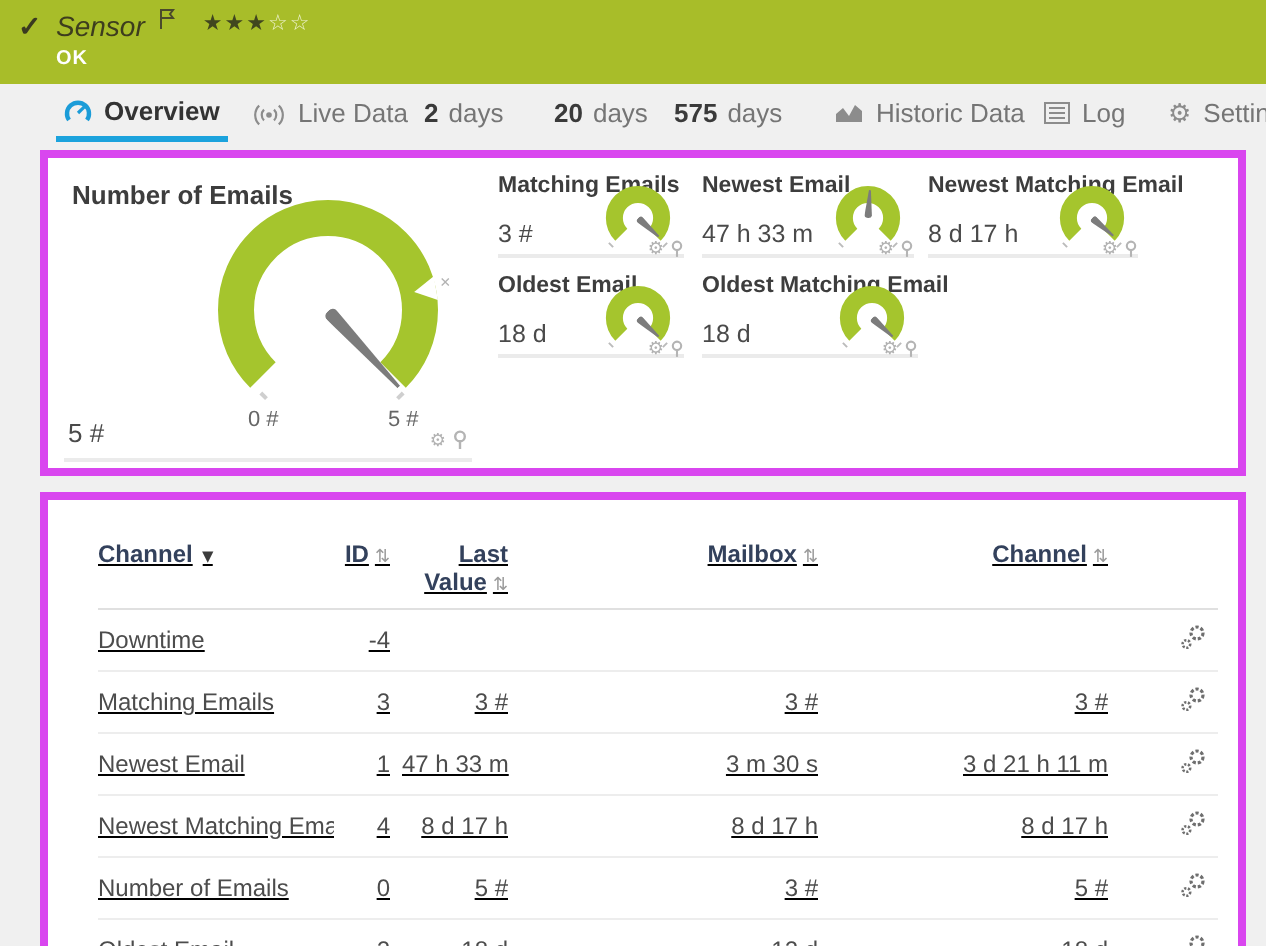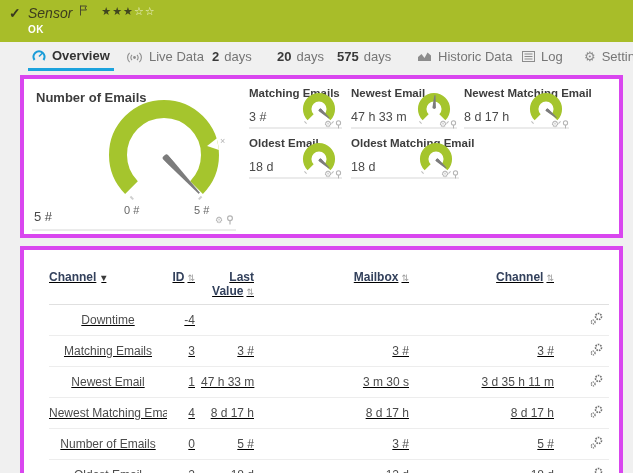--- a/index.html
+++ b/index.html
@@ -84,21 +84,21 @@
   .sg-tick.r { right:2px; transform:rotate(-45deg); }
 
   
   .channels-table { margin:16px 0 0 25px; border-collapse:collapse; table-layout:fixed;
                     width:560px; font-size:12px; }
   .channels-table th { color:#33415c; font-weight:bold; text-align:right; vertical-align:top;
                        padding:4px 6px 6px 0; border-bottom:1px solid #e0e0e0; }
   .channels-table th.ch { text-align:left; padding-right:0; }
   .channels-table td { color:#4c4c4c; text-align:right; padding:7px 6px 7px 0;
                        border-bottom:1px solid #ededed; white-space:nowrap; overflow:hidden; }
-  .channels-table td.ch { text-align:center; padding-right:0; }
+  .channels-table td.ch { text-align:left; padding-right:0; }
   .sort { font-size:9px; color:#9b9b9b; margin-left:3px; font-weight:normal; }
   .drop { font-size:10px; color:#3c3c3c; margin-left:5px; }
   td.gearcell { padding-right:6px; }
 </style>
 </head>
 <body>
 
 <header class="topbar">
   <span class="check-icon">✓</span>
   <div class="title-row">
@@ -327,21 +327,21 @@
         <td class="gearcell"><svg width="13" height="13" viewBox="0 0 13 13">
               <circle cx="8.5" cy="4.5" r="3" fill="none" stroke="#6f6f6f" stroke-width="1.6" stroke-dasharray="1.6 1"></circle>
               <circle cx="3.2" cy="10" r="1.9" fill="none" stroke="#6f6f6f" stroke-width="1.3" stroke-dasharray="1.1 0.8"></circle>
             </svg></td>
       </tr>
       <tr>
         <td class="ch">Newest Email</td>
         <td>1</td>
         <td>47 h 33 m</td>
         <td>3 m 30 s</td>
-        <td>3 d 35 h 11 m</td>
+        <td>3 d 21 h 11 m</td>
         <td class="gearcell"><svg width="13" height="13" viewBox="0 0 13 13">
               <circle cx="8.5" cy="4.5" r="3" fill="none" stroke="#6f6f6f" stroke-width="1.6" stroke-dasharray="1.6 1"></circle>
               <circle cx="3.2" cy="10" r="1.9" fill="none" stroke="#6f6f6f" stroke-width="1.3" stroke-dasharray="1.1 0.8"></circle>
             </svg></td>
       </tr>
       <tr>
         <td class="ch">Newest Matching Email</td>
         <td>4</td>
         <td>8 d 17 h</td>
         <td>8 d 17 h</td>

